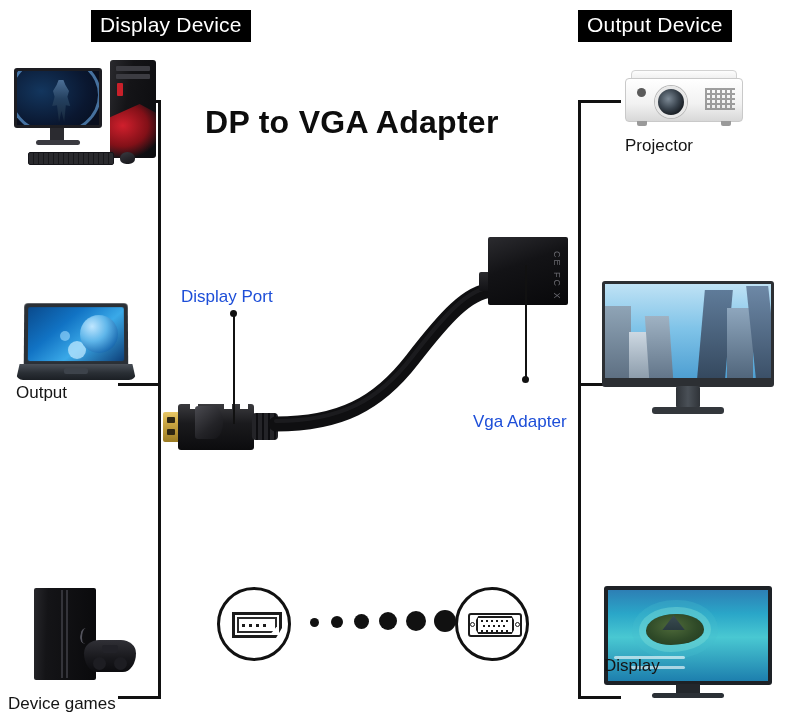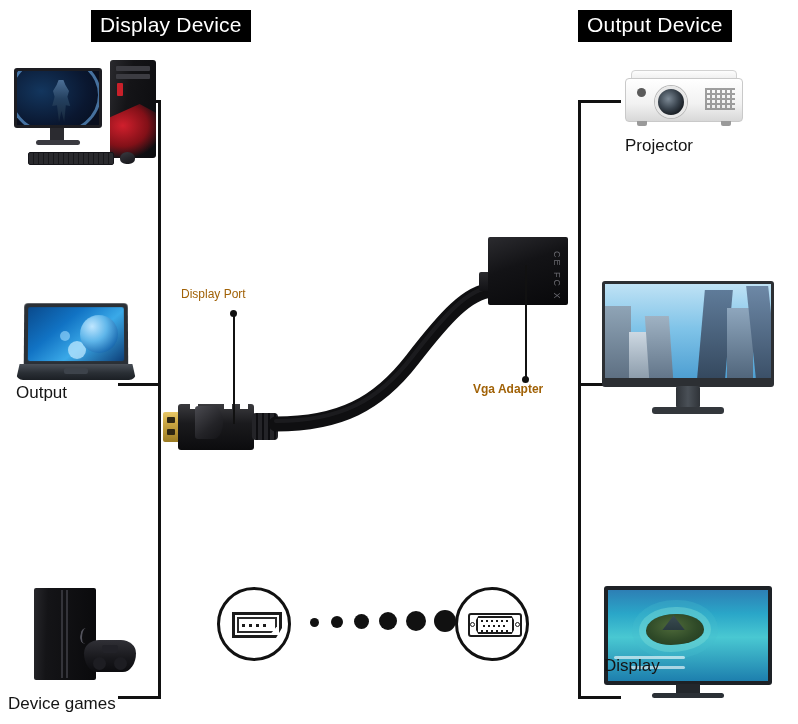--- a/index.html
+++ b/index.html
@@ -37,21 +37,21 @@
   
   .caption {
     position: absolute;
     font-size: 17px; color: #151515;
     text-align: left; white-space: nowrap;
   }
 
   
   .callout {
     position: absolute;
-    font-size: 12px; color: #a16207; white-space: nowrap;
+    font-size: 17px; color: #1d4ed8; white-space: nowrap;
   }
   .leader { position: absolute; width: 2px; background: #111; }
   .leader-dot {
     position: absolute; width: 7px; height: 7px;
     border-radius: 50%; background: #111;
   }
 
   
   .dev { position: absolute; }
 
@@ -344,20 +344,21 @@
   .dot { position: absolute; border-radius: 50%; background: #111; }
 </style>
 </head>
 <body>
 
 <div id="stage">
 
   <div class="badge" style="left:63px; top:10px;margin-left:28px;">Display Device</div>
   <div class="badge" style="left:578px; top:10px;">Output Device</div>
 
+  <div class="title" style="left:205px; top:104px;">DP to VGA Adapter</div>
 
   <div class="rail rail-v" style="left:158px; top:100px; height:599px;"></div>
   <div class="rail rail-h" style="left:118px; top:100px; width:43px;"></div>
   <div class="rail rail-h" style="left:118px; top:383px; width:43px;"></div>
   <div class="rail rail-h" style="left:118px; top:696px; width:43px;"></div>
 
   <div class="rail rail-v" style="left:578px; top:100px; height:599px;"></div>
   <div class="rail rail-h" style="left:578px; top:100px; width:43px;"></div>
   <div class="rail rail-h" style="left:578px; top:383px; width:43px;"></div>
   <div class="rail rail-h" style="left:578px; top:696px; width:43px;"></div>
@@ -460,21 +461,21 @@
 
   <div class="vga-tail" style="left:479px; top:272px; width:20px; height:19px;"></div>
   <div class="vga-box" style="left:488px; top:237px; width:80px; height:68px;">
     <div class="vga-marks">CE FC X</div>
   </div>
 
   <div class="callout" style="left:181px; top:287px;">Display Port</div>
   <div class="leader-dot" style="left:230px; top:310px;"></div>
   <div class="leader" style="left:233px; top:314px; height:110px;"></div>
 
-  <div class="callout" style="left:473px; top:382px;font-weight:bold;">Vga Adapter</div>
+  <div class="callout" style="left:473px; top:412px;">Vga Adapter</div>
   <div class="leader-dot" style="left:522px; top:376px;"></div>
   <div class="leader" style="left:525px; top:265px; height:113px;"></div>
 
   <div class="port-circle" style="left:217px; top:587px; width:74px; height:74px;">
     <div class="dp-icon"></div>
     <div class="dp-icon-inner"></div>
     <div class="dp-icon-pins"></div>
   </div>
 
   <div class="dot" style="left:310px; top:618px; width:9px;  height:9px;"></div>

